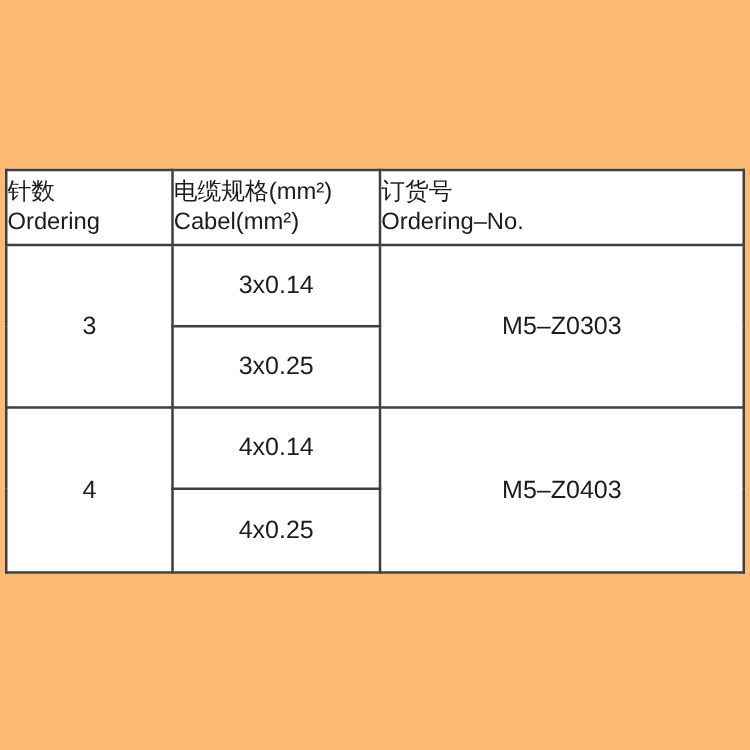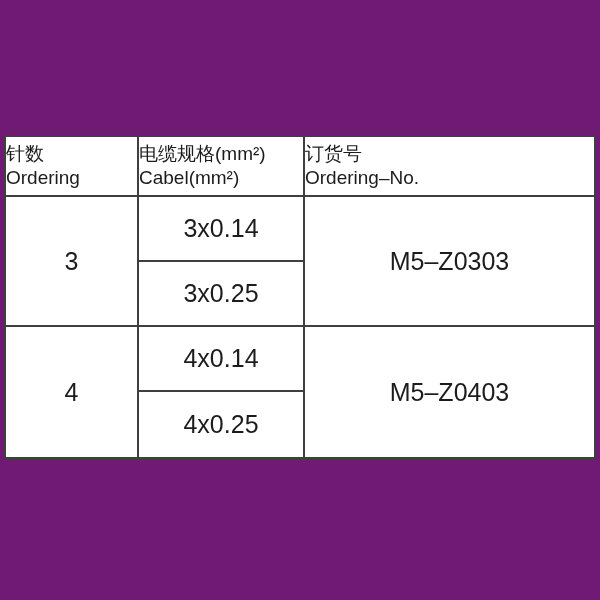--- a/index.html
+++ b/index.html
@@ -10,21 +10,21 @@
     width: 600px;
     height: 600px;
     background: #ffffff;
     font-family: "Liberation Sans", sans-serif;
     color: #1c1c1c;
   }
   .canvas {
     position: relative;
     width: 600px;
     height: 600px;
-    background: #701a75;
+    background: #fdba74;
     overflow: hidden;
   }
   table.spec-table {
     position: absolute;
     left: 4px;
     top: 135px;
     width: 590px;
     border-collapse: collapse;
     table-layout: fixed;
     background: #ffffff;
@@ -47,21 +47,21 @@
     font-size: 19px;
     line-height: 24px;
   }
   th.hdr .hdr-line { display: block; }
   th.col-contacts { padding-left: 21px; }
   th.col-cable    { padding-left: 11px; }
   th.col-ordering { padding-left: 29px; }
 
   td.cell {
     text-align: center;
-    font-size: 25px;
+    font-size: 20px;
   }
 </style>
 </head>
 <body>
 
 <div class="canvas">
   <table class="spec-table">
     <colgroup>
       <col style="width:133px">
       <col style="width:166px">

